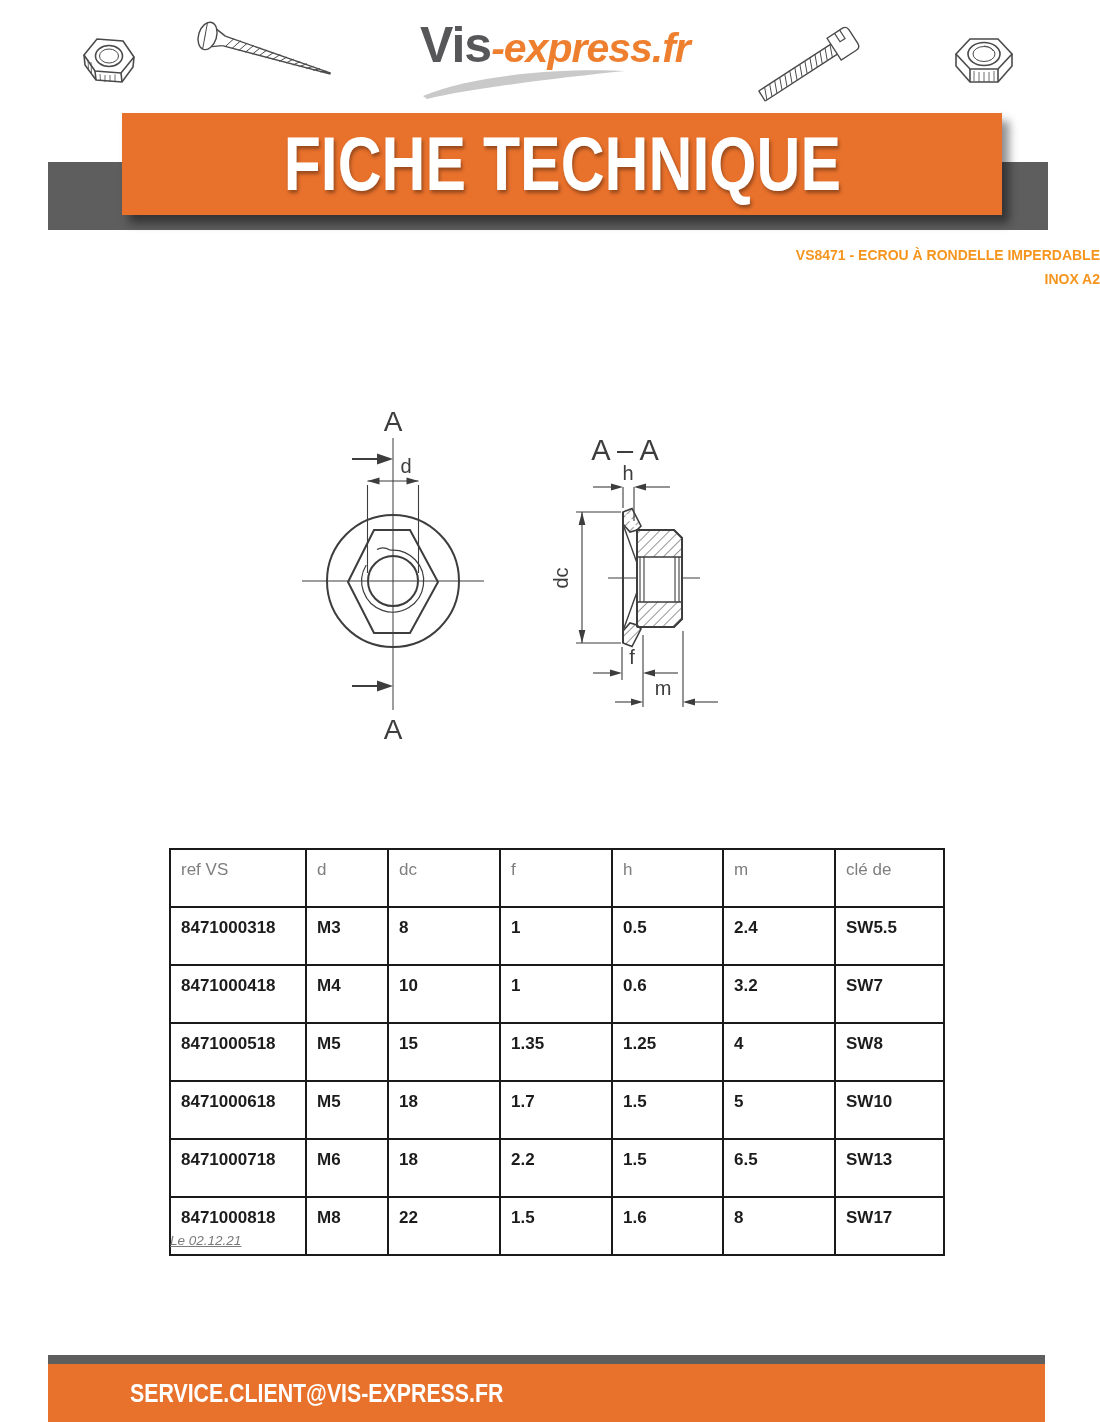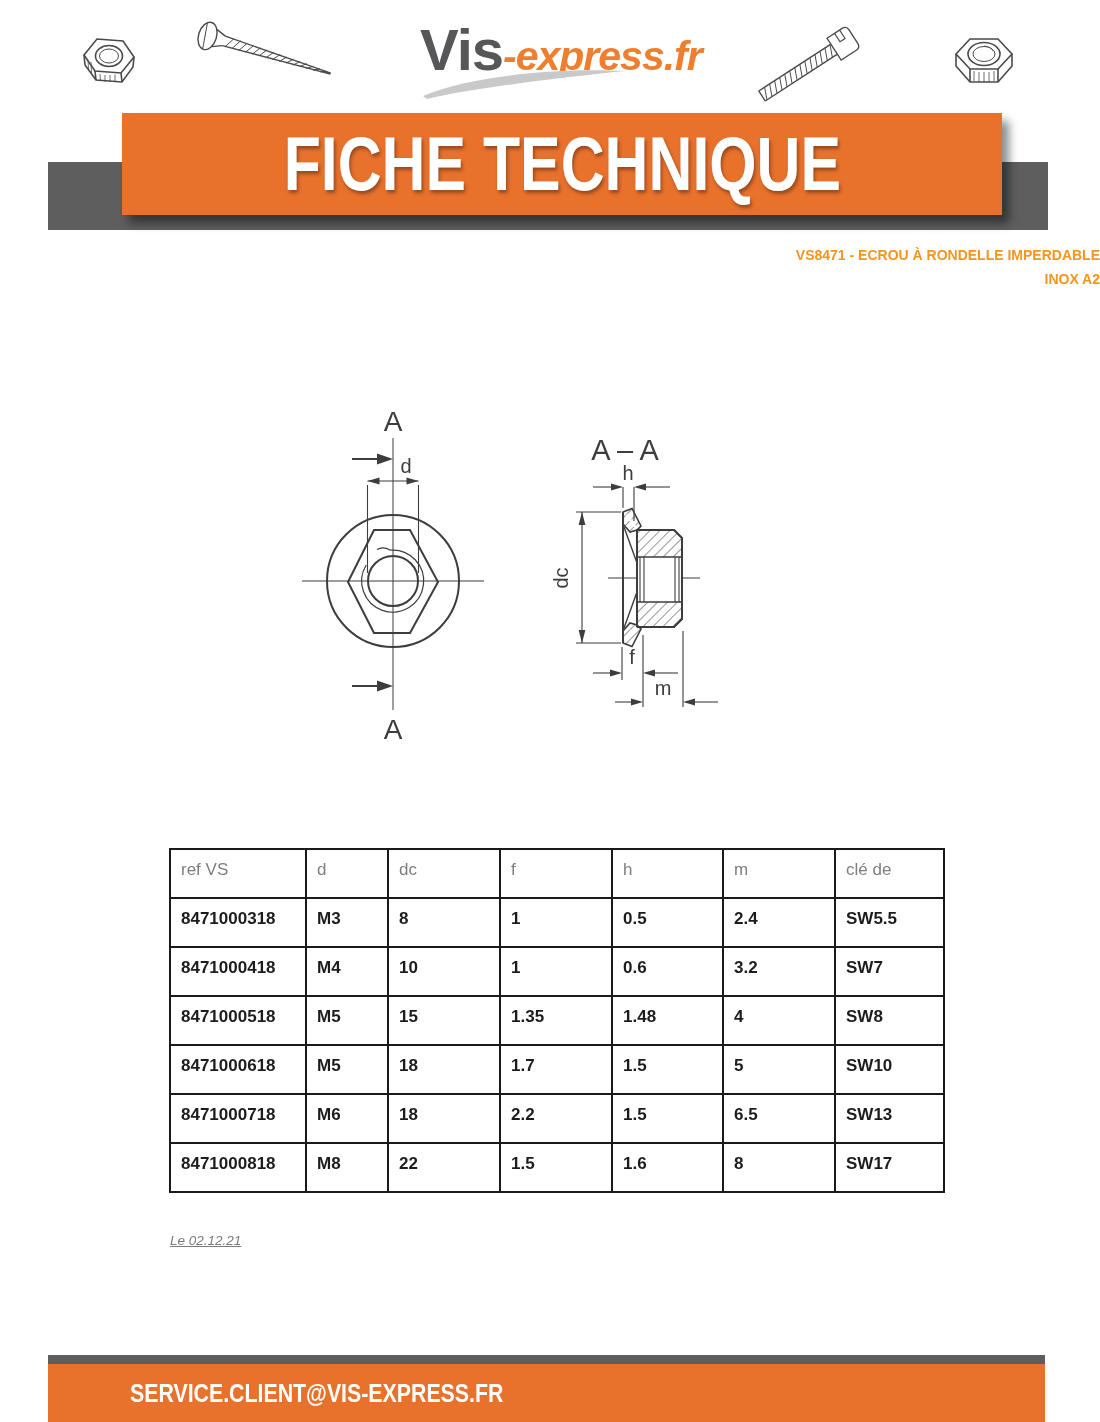--- a/index.html
+++ b/index.html
@@ -2,21 +2,21 @@
 <html><head>
 <meta charset="utf-8">
 <style>
   html,body{margin:0;padding:0;background:#ffffff;}
   .page{
     position:relative;width:1100px;height:1422px;background:#ffffff;overflow:hidden;
     font-family:"Liberation Sans",sans-serif;color:#1b1b1b;
   }
   
   .logo{position:absolute;left:420px;top:16px;display:flex;align-items:baseline;white-space:nowrap;}
-  .logo-vis{font-size:58px;font-weight:700;color:#57575a;letter-spacing:-1px;}
+  .logo-vis{font-size:50px;font-weight:700;color:#57575a;letter-spacing:-1px;}
   .logo-express{font-size:41px;font-weight:700;font-style:italic;color:#ee7f2f;letter-spacing:-1px;}
   .swoosh{position:absolute;left:415px;top:62px;}
   .hw-icon{position:absolute;}
   
   .gray-bar{position:absolute;left:48px;top:162px;width:1000px;height:68px;background:#5e5e5e;}
   .banner{
     position:absolute;left:122px;top:113px;width:880px;height:102px;background:#e8712c;
     box-shadow:7px 8px 9px rgba(0,0,0,0.45);
     display:flex;align-items:center;justify-content:center;
   }
@@ -29,21 +29,21 @@
   .doc-title{position:absolute;left:0;top:243px;width:1100px;text-align:right;
     color:#f6951e;font-weight:700;font-size:14px;line-height:24px;}
   
   .drawing{position:absolute;left:280px;top:395px;}
   .drawing text{font-family:"Liberation Sans",sans-serif;fill:#3d3d3d;}
   
   table.spec{
     position:absolute;left:169px;top:848px;width:774px;border-collapse:collapse;table-layout:fixed;
   }
   table.spec th, table.spec td{
-    border:2px solid #1a1a1a;height:39px;padding:0 0 8px 10px;text-align:left;vertical-align:middle;
+    border:2px solid #1a1a1a;height:39px;padding:0 0 17px 10px;text-align:left;vertical-align:middle;
     font-size:17px;white-space:nowrap;overflow:hidden;
   }
   table.spec th{font-weight:400;color:#7e7e7e;}
   table.spec td{font-weight:700;color:#1c1c1c;margin-top:20px;}
   
   .date-note{position:absolute;left:170px;top:1233px;font-size:13.5px;font-style:italic;color:#7a7a7a;text-decoration:underline;}
   .footer-gray{position:absolute;left:48px;top:1355px;width:997px;height:9px;background:#5e5e5e;}
   .footer-orange{
     position:absolute;left:48px;top:1364px;width:997px;height:58px;background:#e8712c;
     display:flex;align-items:center;justify-content:flex-start;
@@ -248,21 +248,21 @@
           <td>1</td>
           <td>0.6</td>
           <td>3.2</td>
           <td>SW7</td>
         </tr>
         <tr>
           <td>8471000518</td>
           <td>M5</td>
           <td>15</td>
           <td>1.35</td>
-          <td>1.48</td>
+          <td>1.25</td>
           <td>4</td>
           <td>SW8</td>
         </tr>
         <tr>
           <td>8471000618</td>
           <td>M5</td>
           <td>18</td>
           <td>1.7</td>
           <td>1.5</td>
           <td>5</td>

